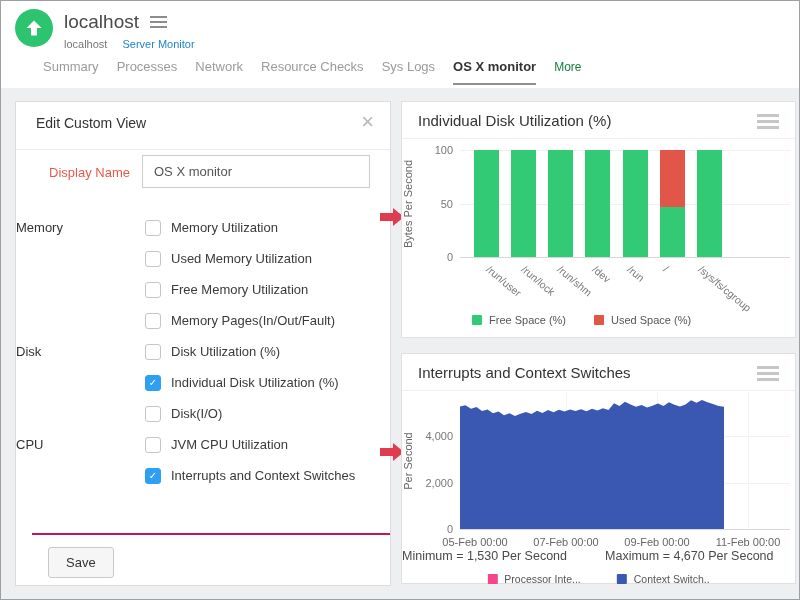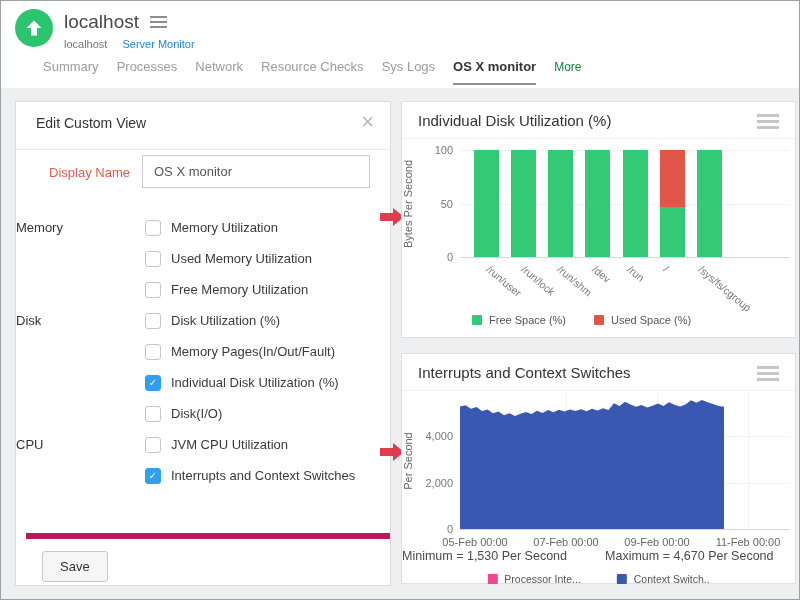--- a/index.html
+++ b/index.html
@@ -27,21 +27,21 @@
   .panel-title{position:absolute;left:20px;top:13px;font-size:14px;color:#333;}
   .panel-close{position:absolute;right:16px;top:9px;font-size:22px;color:#b8b8b8;cursor:pointer;line-height:1;}
   .dn-label{position:absolute;left:0;top:63px;width:114px;text-align:right;font-size:13px;color:#e45b49;}
   .dn-input{position:absolute;left:126px;top:53px;width:228px;height:33px;border:1px solid #ccc;font-size:13px;color:#555;padding:0 11px;box-sizing:border-box;font-family:"Liberation Sans",sans-serif;outline:none;}
   .cb-list{position:absolute;left:0;top:110px;right:0;}
   .cb-row{height:31px;display:flex;align-items:center;}
   .cb-group{width:114px;font-size:13px;color:#333;flex:none;}
   .cb{width:14px;height:14px;border:1px solid #c5c5c5;border-radius:3px;background:#fff;margin-left:15px;flex:none;font-size:10px;line-height:14px;text-align:center;color:#fff;cursor:pointer;}
   .cb.checked{background:#2e9ff2;border-color:#2e9ff2;}
   .cb-label{margin-left:10px;font-size:13px;color:#3a3a3a;}
-  .panel-footer{position:absolute;left:10px;right:0;top:431px;border-top:6px solid #be185d;height:52px;}
+  .panel-footer{position:absolute;left:16px;right:0;top:431px;border-top:2px solid #be185d;height:52px;}
   .save-btn{position:absolute;left:16px;top:12px;padding:7px 17px;background:#f6f6f6;border:1px solid #c9c9c9;border-radius:3px;font-size:13px;color:#333;cursor:pointer;font-family:"Liberation Sans",sans-serif;}
 
   
   .card{position:absolute;background:#fff;border:1px solid #e0e0e0;box-sizing:border-box;}
   .card1{left:400px;top:100px;width:395px;height:237px;}
   .card2{left:400px;top:352px;width:395px;height:231px;}
   .card-header{position:absolute;top:0;left:0;right:0;height:36px;border-bottom:1px solid #efefef;}
   .card-title{position:absolute;left:16px;top:10px;font-size:15px;color:#333;}
   .card-menu{position:absolute;right:16px;top:12px;width:22px;cursor:pointer;}
   .card-menu div{height:3px;background:#c6c6c6;margin-bottom:3px;}
@@ -122,28 +122,28 @@
           <div class="cb-group"></div>
           <div class="cb"></div>
           <div class="cb-label">Used Memory Utilization</div>
         </div>
         <div class="cb-row">
           <div class="cb-group"></div>
           <div class="cb"></div>
           <div class="cb-label">Free Memory Utilization</div>
         </div>
         <div class="cb-row">
+          <div class="cb-group"></div>
+          <div class="cb"></div>
+          <div class="cb-label">Memory Pages(In/Out/Fault)</div>
+        </div>
+        <div class="cb-row">
           <div class="cb-group">Disk</div>
           <div class="cb"></div>
           <div class="cb-label">Disk Utilization (%)</div>
-        </div>
-        <div class="cb-row">
-          <div class="cb-group"></div>
-          <div class="cb"></div>
-          <div class="cb-label">Memory Pages(In/Out/Fault)</div>
         </div>
         <div class="cb-row">
           <div class="cb-group"></div>
           <div class="cb checked">✓</div>
           <div class="cb-label">Individual Disk Utilization (%)</div>
         </div>
         <div class="cb-row">
           <div class="cb-group"></div>
           <div class="cb"></div>
           <div class="cb-label">Disk(I/O)</div>

